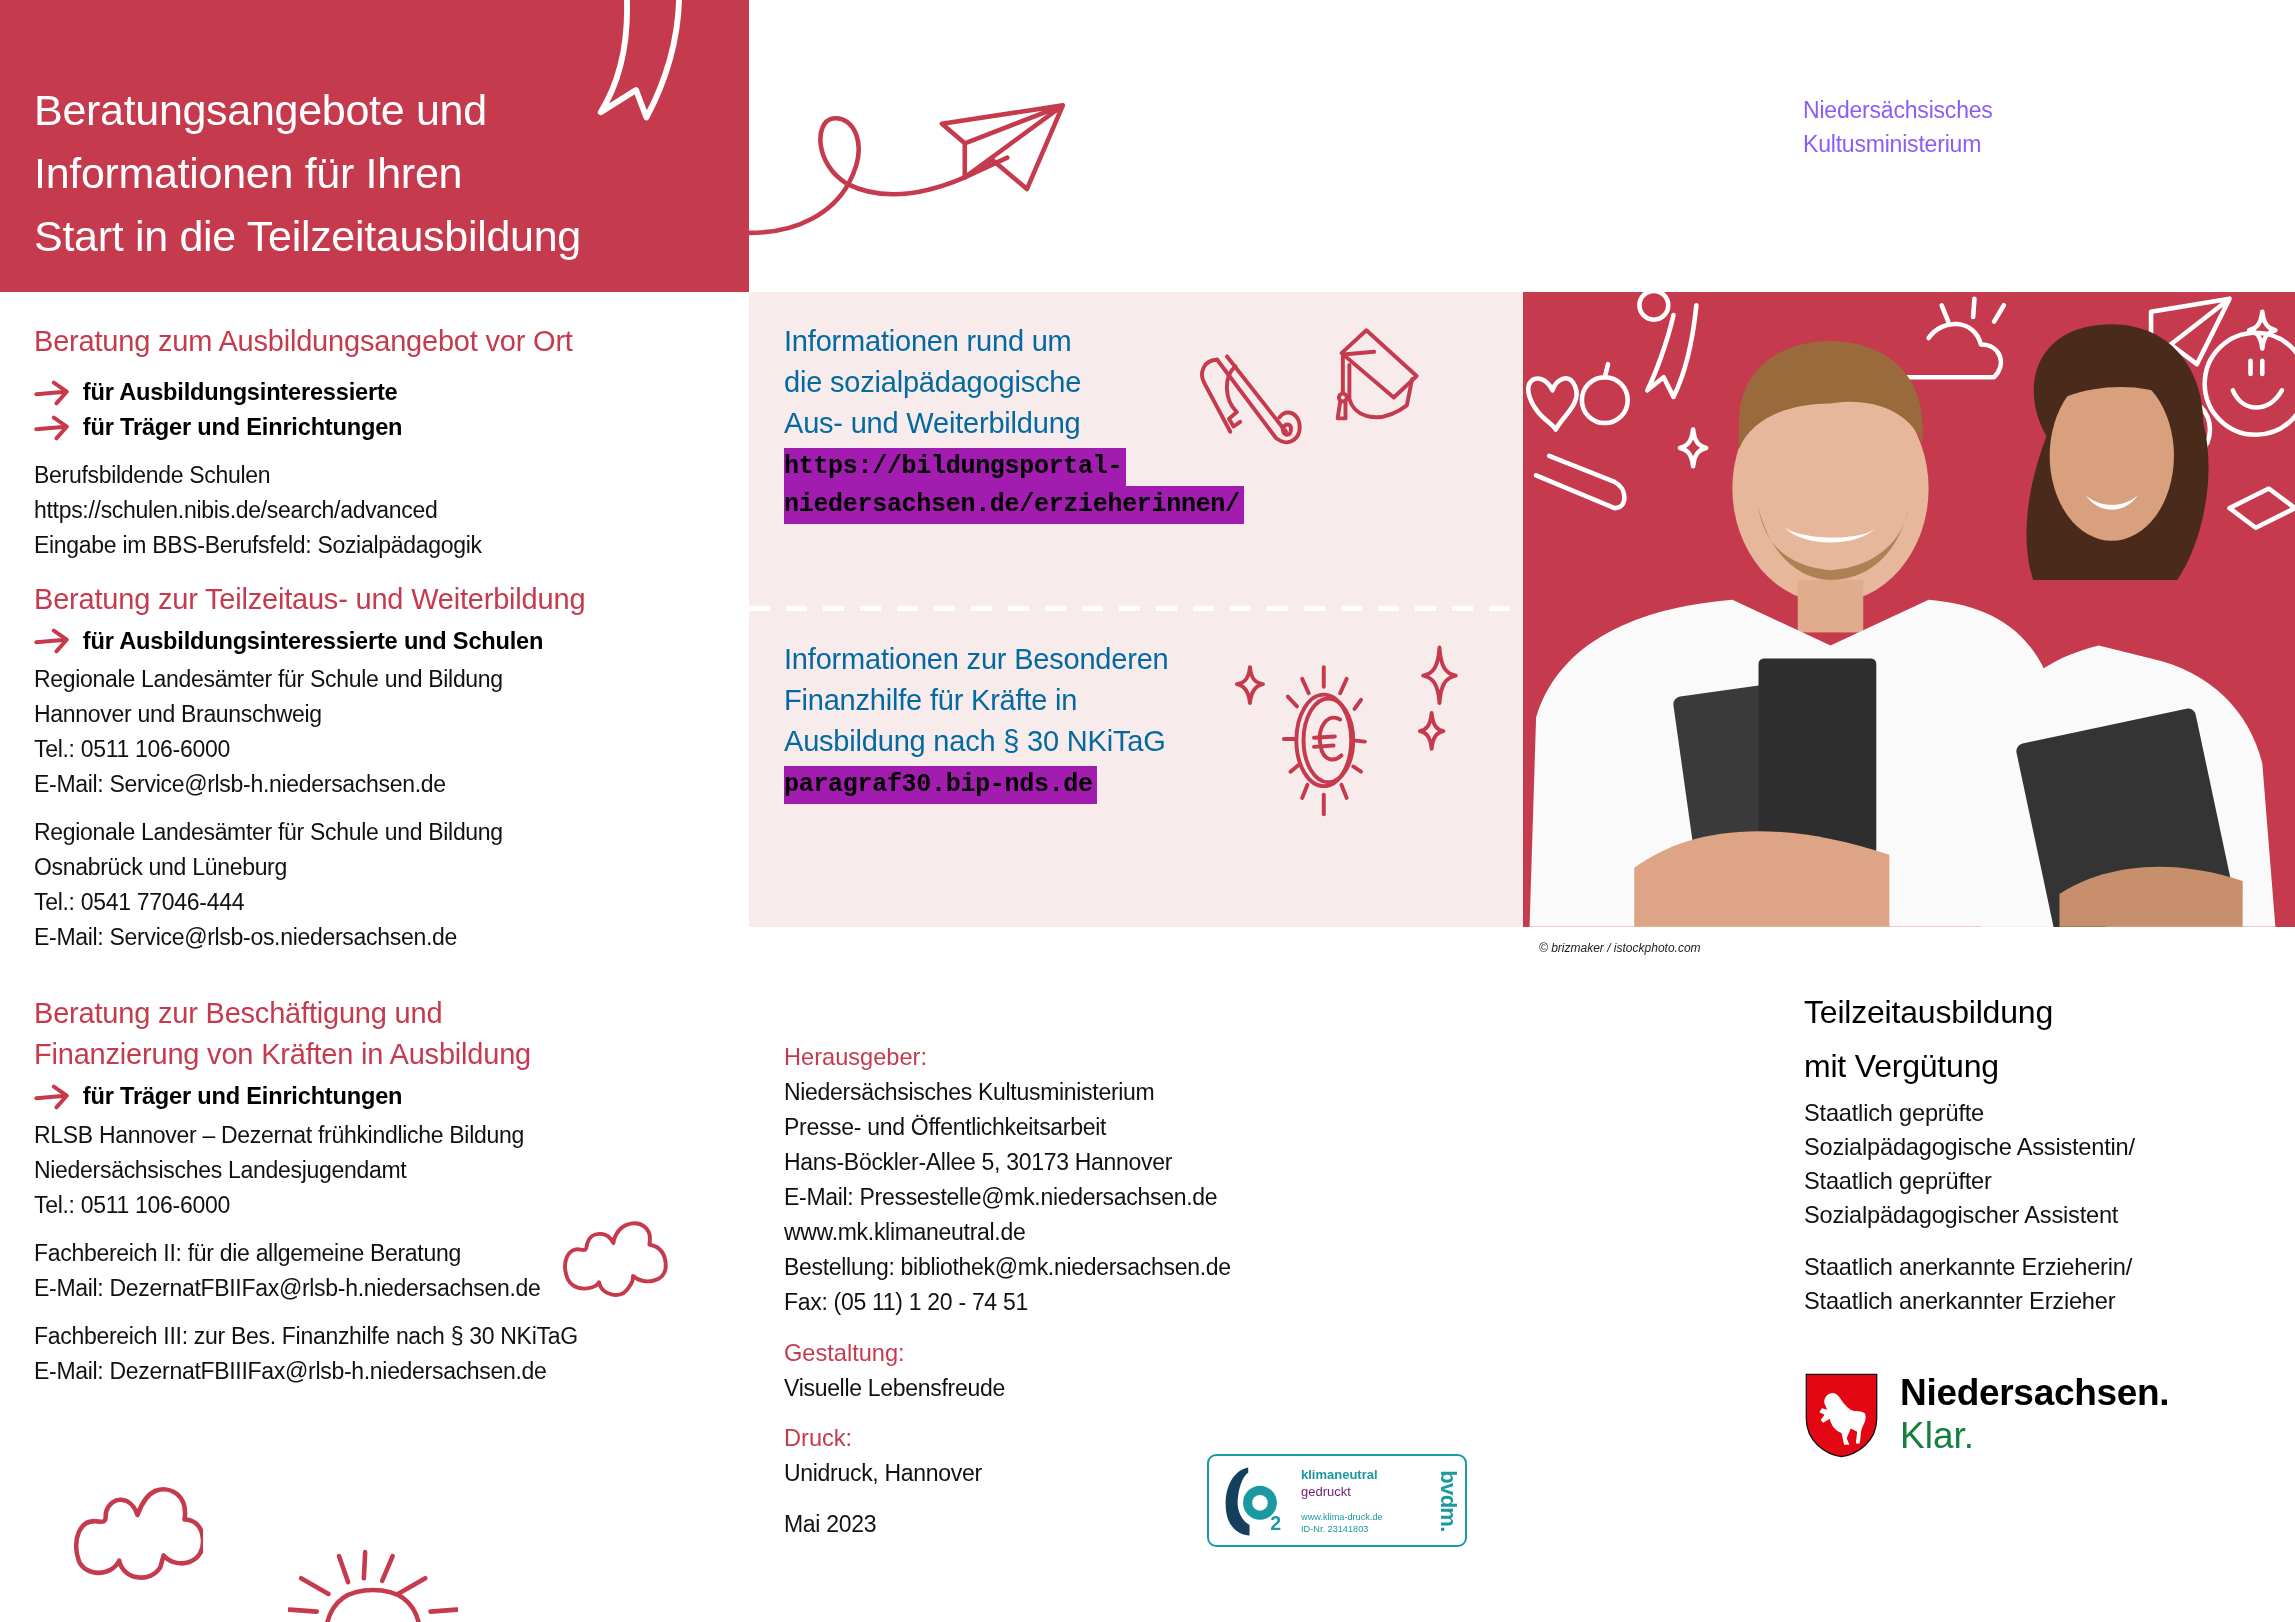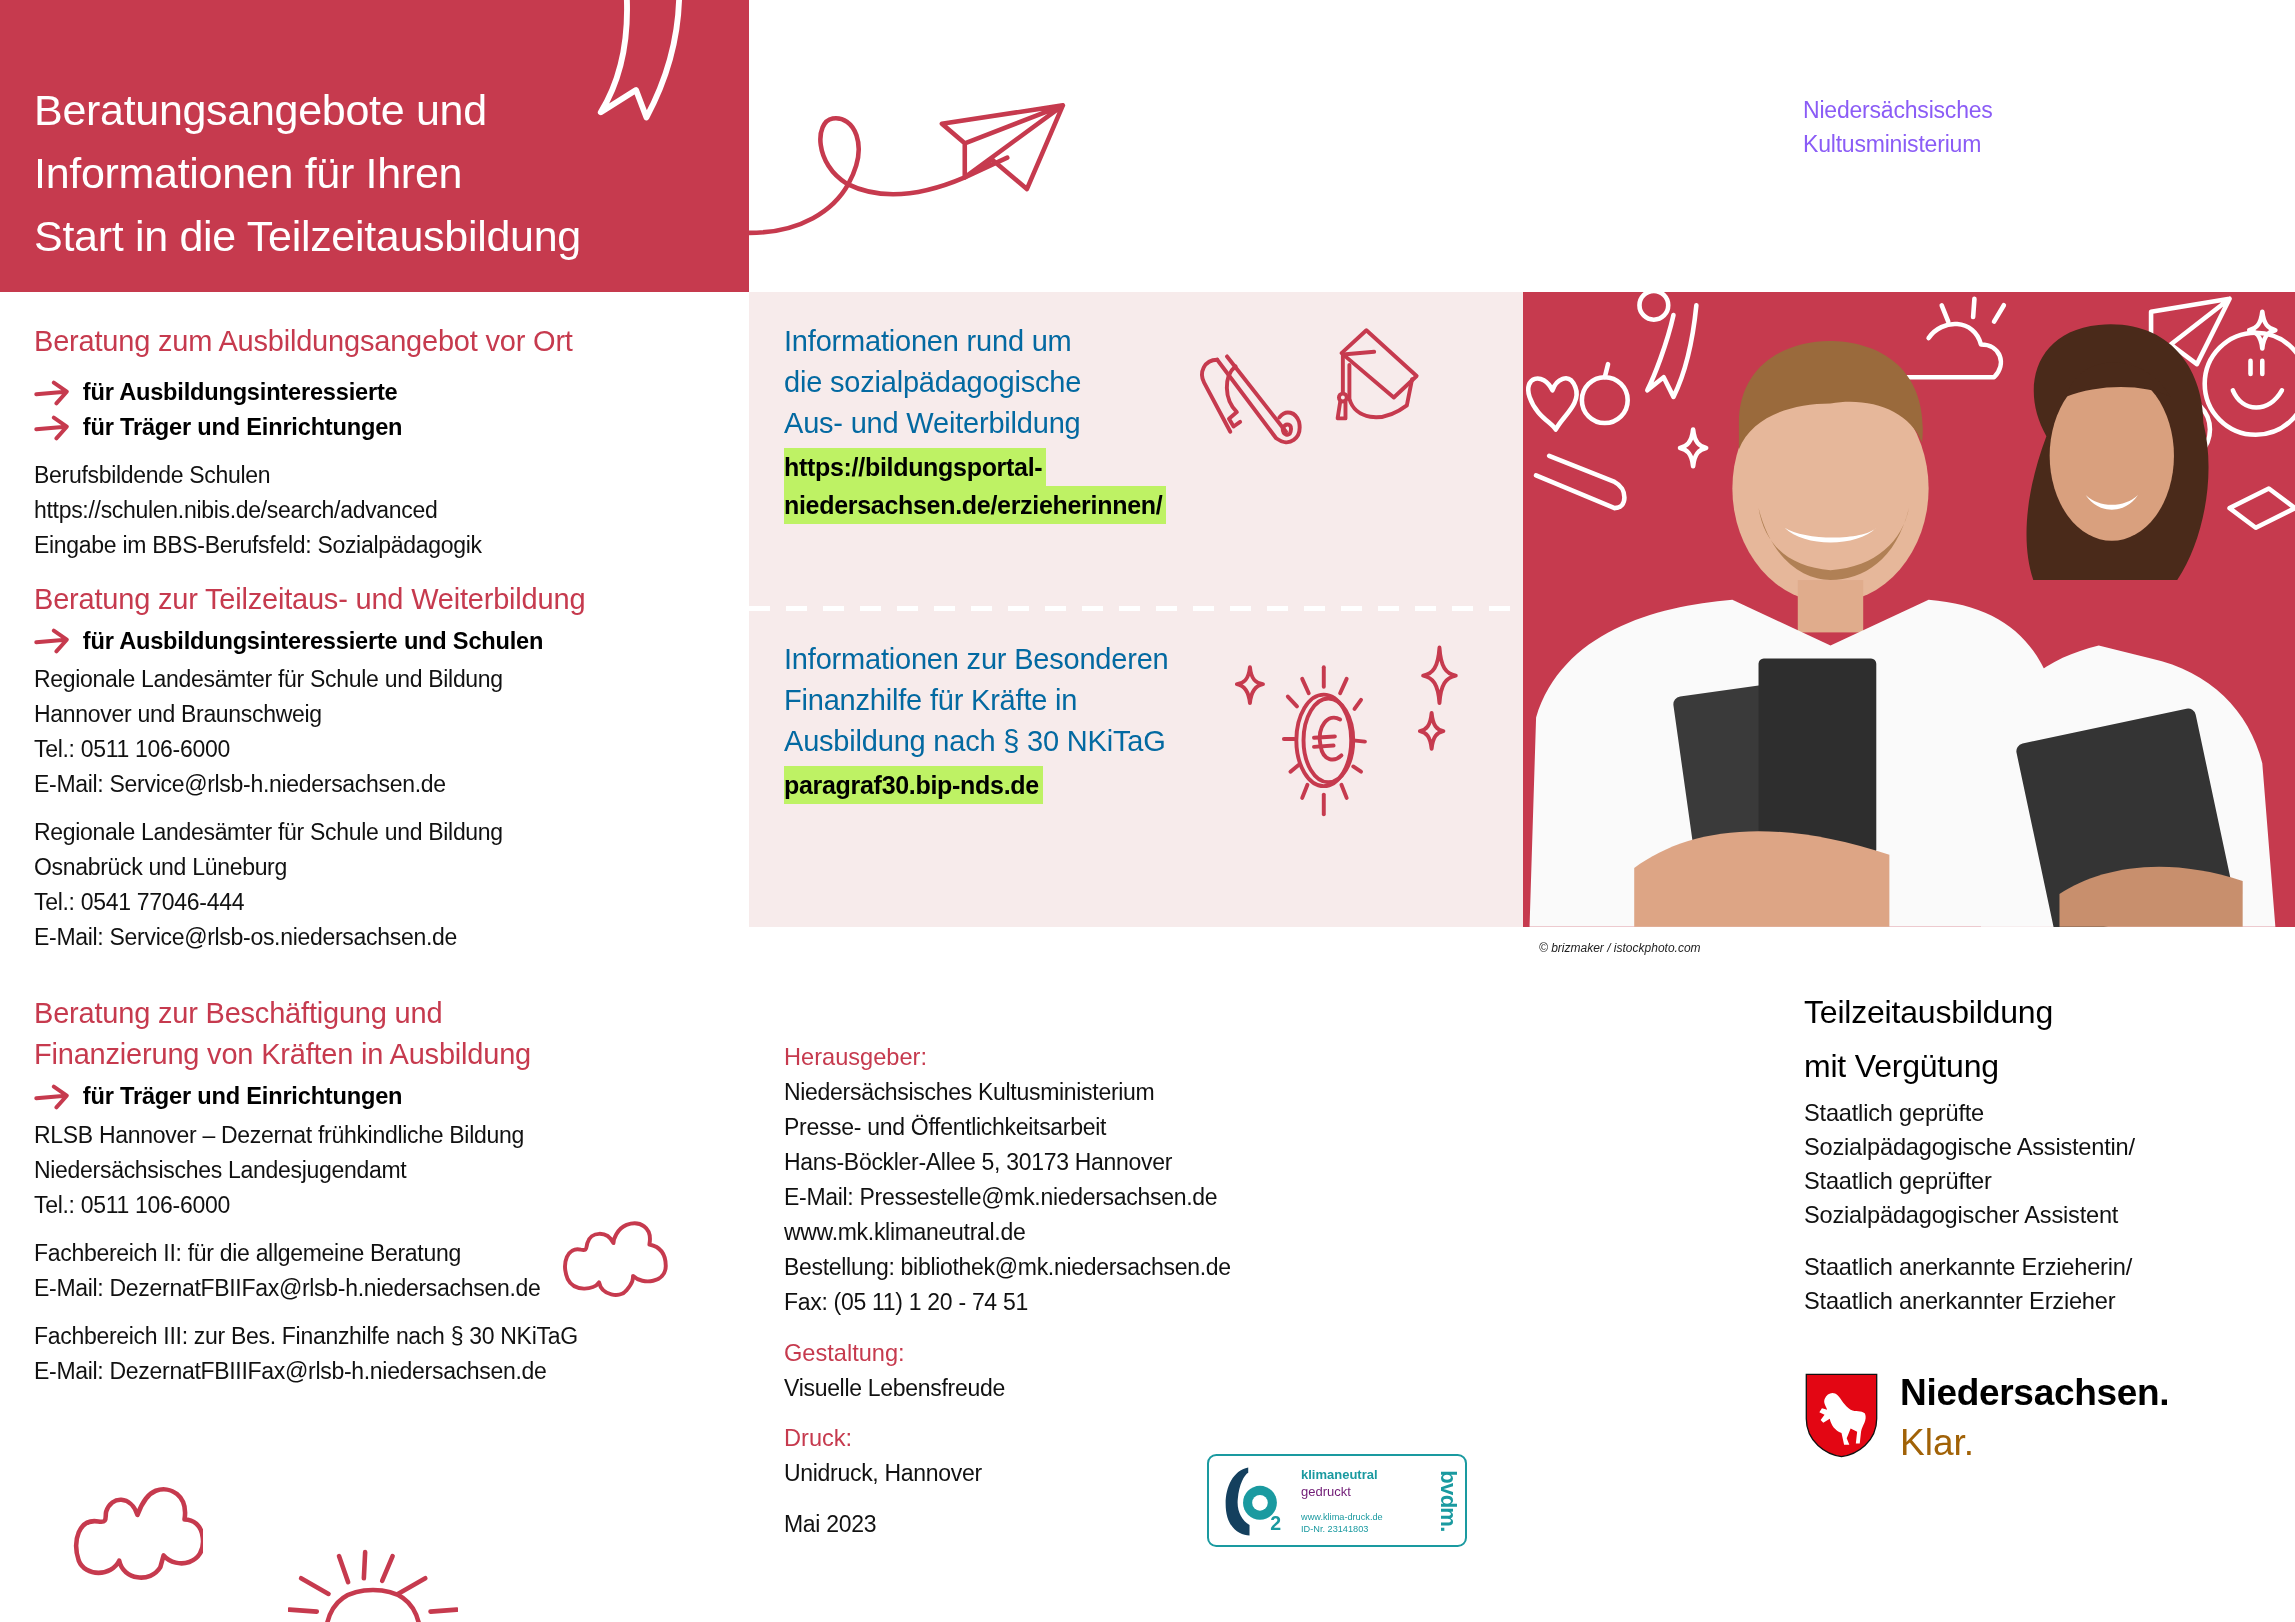--- a/index.html
+++ b/index.html
@@ -24,21 +24,21 @@
   .gap-m { height: 15.7px; }
   .gap-l { height: 38px; }
 
   
   .pink-panel { left: 749px; top: 292px; width: 774px; height: 635px; background: #F7EBEB; }
   .dash-line { left: 749px; top: 606px; width: 774px; height: 5.2px;
     background-image: linear-gradient(to right, #ffffff 0 21px, transparent 21px 37px);
     background-size: 37px 5.2px; }
   .info-block { left: 784px; width: 471px; }
   .info-heading { color: #0369a1; font-size: 29px; line-height: 41px; letter-spacing: -0.2px; }
-  .link-box { display: inline-block; background: #bef264; padding: 0 3.9px 0 0; font-weight: bold; font-size: 25px; line-height: 38px; color: #000; letter-spacing: -0.3px; }
+  .link-box { display: inline-block; background: #a21caf; padding: 0 3.9px 0 0; font-weight: bold; font-size: 25px; line-height: 38px; color: #000; letter-spacing: -0.3px; font-family: Liberation Mono, monospace; }
   .link-wrap { margin-top: 3.9px; }
   .link-wrap .link-box { display: table; }
 
   
   .photo-panel { left: 1523px; top: 292px; width: 772px; height: 635px; background: #C63A4E; overflow: hidden; }
   .photo-credit { left: 1539px; top: 941px; font-size: 12px; color: #222; font-style: italic; }
 
   
   .imprint { left: 784px; top: 1040px; width: 589px; }
   .imp-label { color: #C63A4E; font-size: 23.6px; line-height: 35px; }
@@ -52,21 +52,21 @@
   .klima-bvdm { right: 3.9px; top: 9.2px; width: 26px; height: 72px; display: flex; align-items: center; justify-content: center; }
   .klima-bvdm span { transform: rotate(90deg); font-weight: bold; font-size: 22px; color: #1A9AA0; white-space: nowrap; letter-spacing: -0.7px; }
 
   
   .ministry { left: 1803px; top: 93px; font-size: 23px; line-height: 34px; color: #8b5cf6; letter-spacing: -0.2px; }
   .cover-title { left: 1804px; top: 985px; font-size: 32px; line-height: 54px; color: #000; letter-spacing: -0.2px; }
   .cover-sub { left: 1804px; width: 471px; font-size: 23.6px; line-height: 34px; color: #111; letter-spacing: -0.2px; }
 
   .logo { left: 1801px; top: 1369px; width: 366px; height: 85px; }
   .logo-brand { left: 99px; top: 2.6px; font-weight: bold; font-size: 37px; color: #000; letter-spacing: -0.3px; }
-  .logo-claim { left: 99px; top: 53px; font-size: 37px; color: #a16207; text-align: right; }
+  .logo-claim { left: 99px; top: 46px; font-size: 37px; color: #15803d; text-align: right; }
 </style>
 </head>
 <body>
 
 <div class="abs header-block">
   <svg class="abs" style="left:589px;top:0;" width="111" height="124" viewBox="0 0 170 190">
     <path d="M58 0 C60 60 50 120 18 172 L72 138 L88 180 C120 120 136 60 138 0" fill="none" stroke="#fff" stroke-width="9" stroke-linecap="round" stroke-linejoin="round"></path>
   </svg>
 </div>
 <div class="abs header-title">

